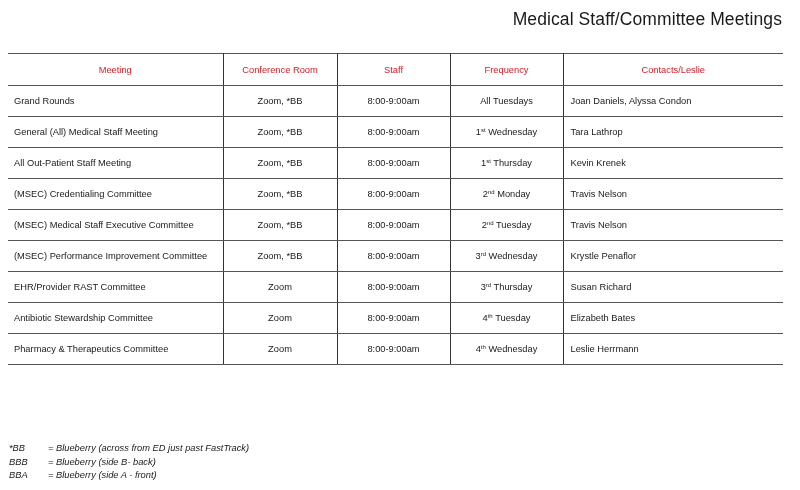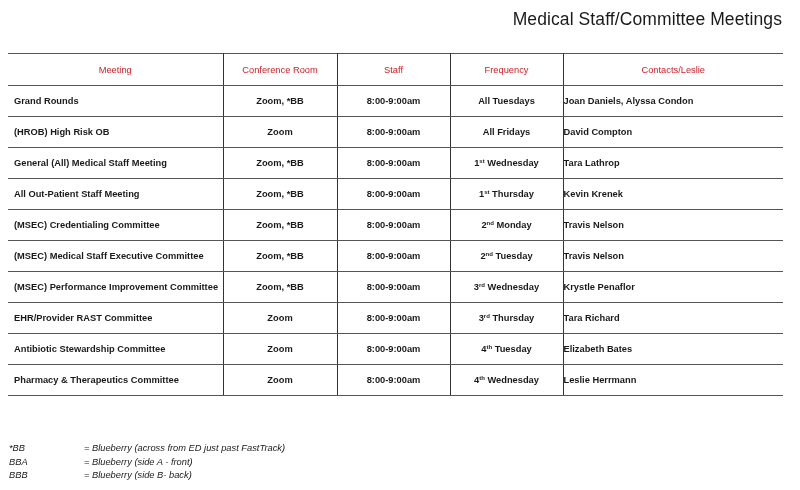--- a/index.html
+++ b/index.html
@@ -43,58 +43,57 @@
   table.meetings td {
     height: 30px;
     padding: 0;
     border-top: 1.5px solid #555555;
     border-bottom: 1.5px solid #555555;
     border-left: 1px solid #333333;
     border-right: 1px solid #333333;
     vertical-align: middle;
     white-space: nowrap;
     overflow: hidden;
-    font-weight: bold;
   }
   table.meetings tr > :first-child { border-left: none; }
   table.meetings tr > :last-child { border-right: none; }
   table.meetings th {
     font-weight: normal;
     color: #d0202a;
     text-align: center;
     height: 31px;
   }
   table.meetings td.left {
     text-align: left;
     padding-left: 6px;
   }
   table.meetings td.center {
     text-align: center;
   }
   table.meetings td.contact {
     text-align: left;
+    padding-left: 7px;
   }
   sup.ord {
     font-size: 6px;
     vertical-align: 3px;
     line-height: 0;
   }
   .legend {
     position: absolute;
     left: 9px;
     top: 442px;
     font-size: 9.3px;
     font-style: italic;
     color: #1a1a1a;
   }
   .legend-row {
     display: flex;
     height: 13.5px;
     line-height: 13.5px;
-    gap: 36px;
   }
   .legend-key {
     width: 39px;
   }
 </style>
 </head>
 <body>
 
 <div class="title">Medical Staff/Committee Meetings</div>
 
@@ -115,27 +114,20 @@
       <th>Contacts/Leslie</th>
     </tr>
   </thead>
   <tbody>
     <tr>
       <td class="left">Grand Rounds</td>
       <td class="center">Zoom, *BB</td>
       <td class="center">8:00-9:00am</td>
       <td class="center"><span></span><sup class="ord"></sup><span>All Tuesdays</span></td>
       <td class="contact">Joan Daniels, Alyssa Condon</td>
-    </tr>
-    <tr>
-      <td class="left">(HROB) High Risk OB</td>
-      <td class="center">Zoom</td>
-      <td class="center">8:00-9:00am</td>
-      <td class="center"><span></span><sup class="ord"></sup><span>All Fridays</span></td>
-      <td class="contact">David Compton</td>
     </tr>
     <tr>
       <td class="left">General (All) Medical Staff Meeting</td>
       <td class="center">Zoom, *BB</td>
       <td class="center">8:00-9:00am</td>
       <td class="center"><span>1</span><sup class="ord">st</sup><span> Wednesday</span></td>
       <td class="contact">Tara Lathrop</td>
     </tr>
     <tr>
       <td class="left">All Out-Patient Staff Meeting</td>
@@ -163,21 +155,21 @@
       <td class="center">Zoom, *BB</td>
       <td class="center">8:00-9:00am</td>
       <td class="center"><span>3</span><sup class="ord">rd</sup><span> Wednesday</span></td>
       <td class="contact">Krystle Penaflor</td>
     </tr>
     <tr>
       <td class="left">EHR/Provider RAST Committee</td>
       <td class="center">Zoom</td>
       <td class="center">8:00-9:00am</td>
       <td class="center"><span>3</span><sup class="ord">rd</sup><span> Thursday</span></td>
-      <td class="contact">Tara Richard</td>
+      <td class="contact">Susan Richard</td>
     </tr>
     <tr>
       <td class="left">Antibiotic Stewardship Committee</td>
       <td class="center">Zoom</td>
       <td class="center">8:00-9:00am</td>
       <td class="center"><span>4</span><sup class="ord">th</sup><span> Tuesday</span></td>
       <td class="contact">Elizabeth Bates</td>
     </tr>
     <tr>
       <td class="left">Pharmacy &amp; Therapeutics Committee</td>
@@ -188,20 +180,20 @@
     </tr>
   </tbody>
 </table>
 
 <div class="legend">
   <div class="legend-row">
     <span class="legend-key">*BB</span>
     <span class="legend-value">= Blueberry (across from ED just past FastTrack)</span>
   </div>
   <div class="legend-row">
+    <span class="legend-key">BBB</span>
+    <span class="legend-value">= Blueberry (side B- back)</span>
+  </div>
+  <div class="legend-row">
     <span class="legend-key">BBA</span>
     <span class="legend-value">= Blueberry (side A - front)</span>
-  </div>
-  <div class="legend-row">
-    <span class="legend-key">BBB</span>
-    <span class="legend-value">= Blueberry (side B- back)</span>
   </div>
 </div>
 
 </body></html>

